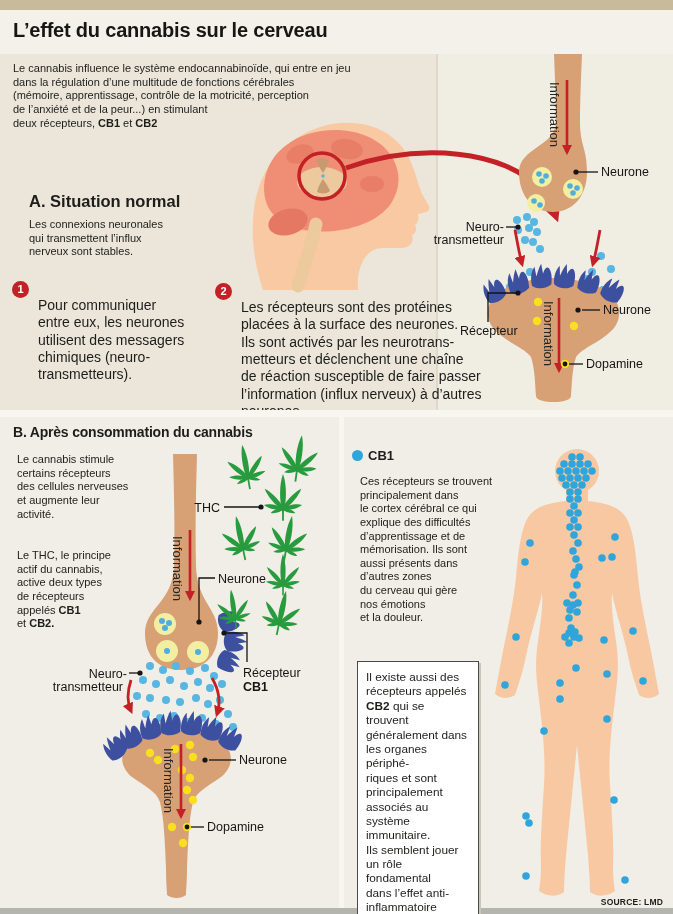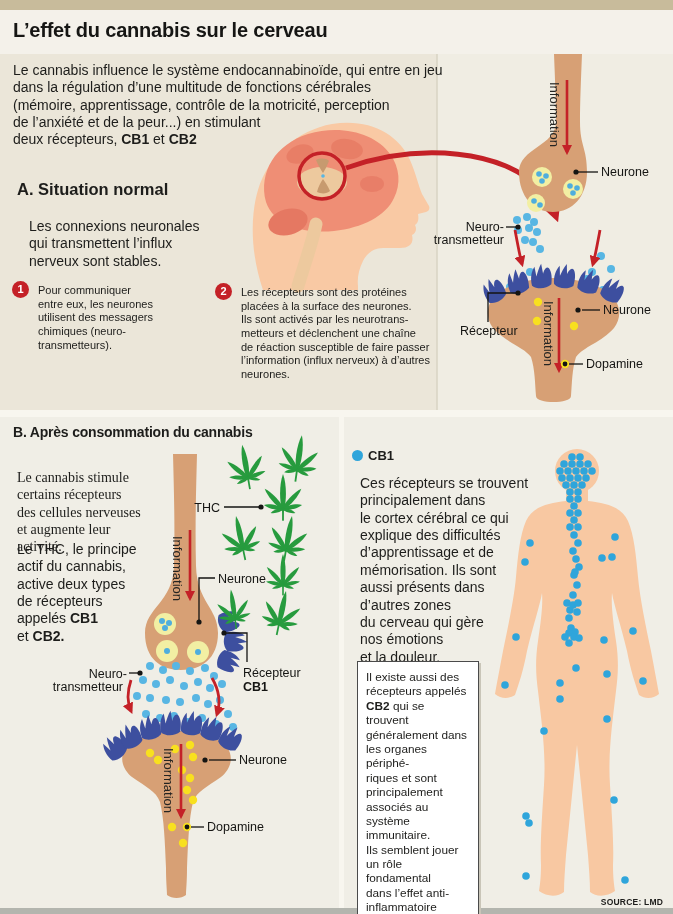--- a/index.html
+++ b/index.html
@@ -4,41 +4,41 @@
 <style>
   html,body{margin:0;padding:0;background:#dddad0;}
   .page{position:relative;width:673px;height:914px;margin:0 auto;overflow:hidden;
         font-family:"Liberation Sans",sans-serif;color:#1d1d1b;background:#EBE6D9;}
   .topbar{position:absolute;left:0;top:0;width:673px;height:10px;background:#C8BB9B;}
   .titleband{position:absolute;left:0;top:10px;width:673px;height:44px;background:#F4F1EA;
              border-bottom:1px solid #701a75;}
   .titleband h1{margin:0;padding:9px 0 0 13px;font-size:20px;font-weight:bold;color:#161614;letter-spacing:-.2px;}
   .secA{position:absolute;left:0;top:54px;width:673px;height:356px;background:#EBE6D9;}
   .secA svg{position:absolute;left:0;top:0;}
-  .txt{position:absolute;font-size:14px;line-height:1.24;white-space:pre-line;}
+  .txt{position:absolute;font-size:11px;line-height:1.24;white-space:pre-line;}
   .intro{left:13px;top:8px;}
-  .a-title{position:absolute;left:13px;top:122px;margin:4px;font-size:16.5px;font-weight:bold;}
+  .a-title{position:absolute;left:13px;top:122px;margin:16px;font-size:16.5px;font-weight:bold;}
   .a-sub{left:13px;top:148px;}
   .step{position:absolute;}
   .step1{left:12px;top:226px;}
   .step2{left:215px;top:228px;}
   .stepnum{position:absolute;left:0;top:1px;width:17px;height:17px;border-radius:50%;
            background:#C42127;color:#fff;font-size:11px;font-weight:bold;text-align:center;line-height:17px;}
-  .steptext{margin:4px 0 0 26px;font-size:11px;line-height:1.24;white-space:pre-line;}
+  .steptext{margin:17px 0 0 26px;font-size:14px;line-height:1.24;white-space:pre-line;}
   .secBC{position:absolute;left:0;top:410px;width:673px;height:504px;background:#F0EEE6;}
   .hband{position:absolute;left:0;top:0;width:673px;height:7px;background:#F8F6EF;}
   .vdiv{position:absolute;left:339px;top:0;width:5px;height:504px;background:#F8F6EF;}
   .secB{position:absolute;left:0;top:7px;width:339px;height:497px;}
   .secB svg{position:absolute;left:0;top:1px;}
   .secC{position:absolute;left:344px;top:7px;width:329px;height:497px;}
   .secC svg{position:absolute;left:136px;top:28px;}
   .sec-title{position:absolute;margin:0;font-size:14px;font-weight:bold;letter-spacing:-.2px;}
   .b-title{left:13px;top:7px;}
-  .b-para1{left:17px;top:52px;z-index:2;font-family:Liberation Serif, serif;}
-  .b-para2{left:17px;top:124px;z-index:2;}
+  .b-para1{left:17px;top:36px;z-index:2;}
+  .b-para2{left:17px;top:132px;z-index:2;}
   .c-title{left:8px;top:7px;}
   .c-legend{position:absolute;left:8px;top:31px;font-size:13px;font-weight:bold;}
   .c-legend .dot{display:inline-block;width:11px;height:11px;border-radius:50%;background:#2FA5DB;
                  margin-right:5px;vertical-align:-1px;}
   .c-para{left:8px;top:50px;}
   .cb2-box{position:absolute;left:13px;top:244px;width:104px;background:#fff;border:1px solid #4a4a4a;
            box-shadow:2px 2px 0 #c9c5b8;padding:8px 8px 10px 8px;font-size:11.8px;line-height:1.22;
            white-space:pre-line;z-index:3;}
   .source{position:absolute;right:10px;top:480px;font-size:8.5px;font-weight:bold;letter-spacing:.2px;}
   .bottombar{position:absolute;left:0;top:908px;width:673px;height:6px;background:#B3B5AE;}

